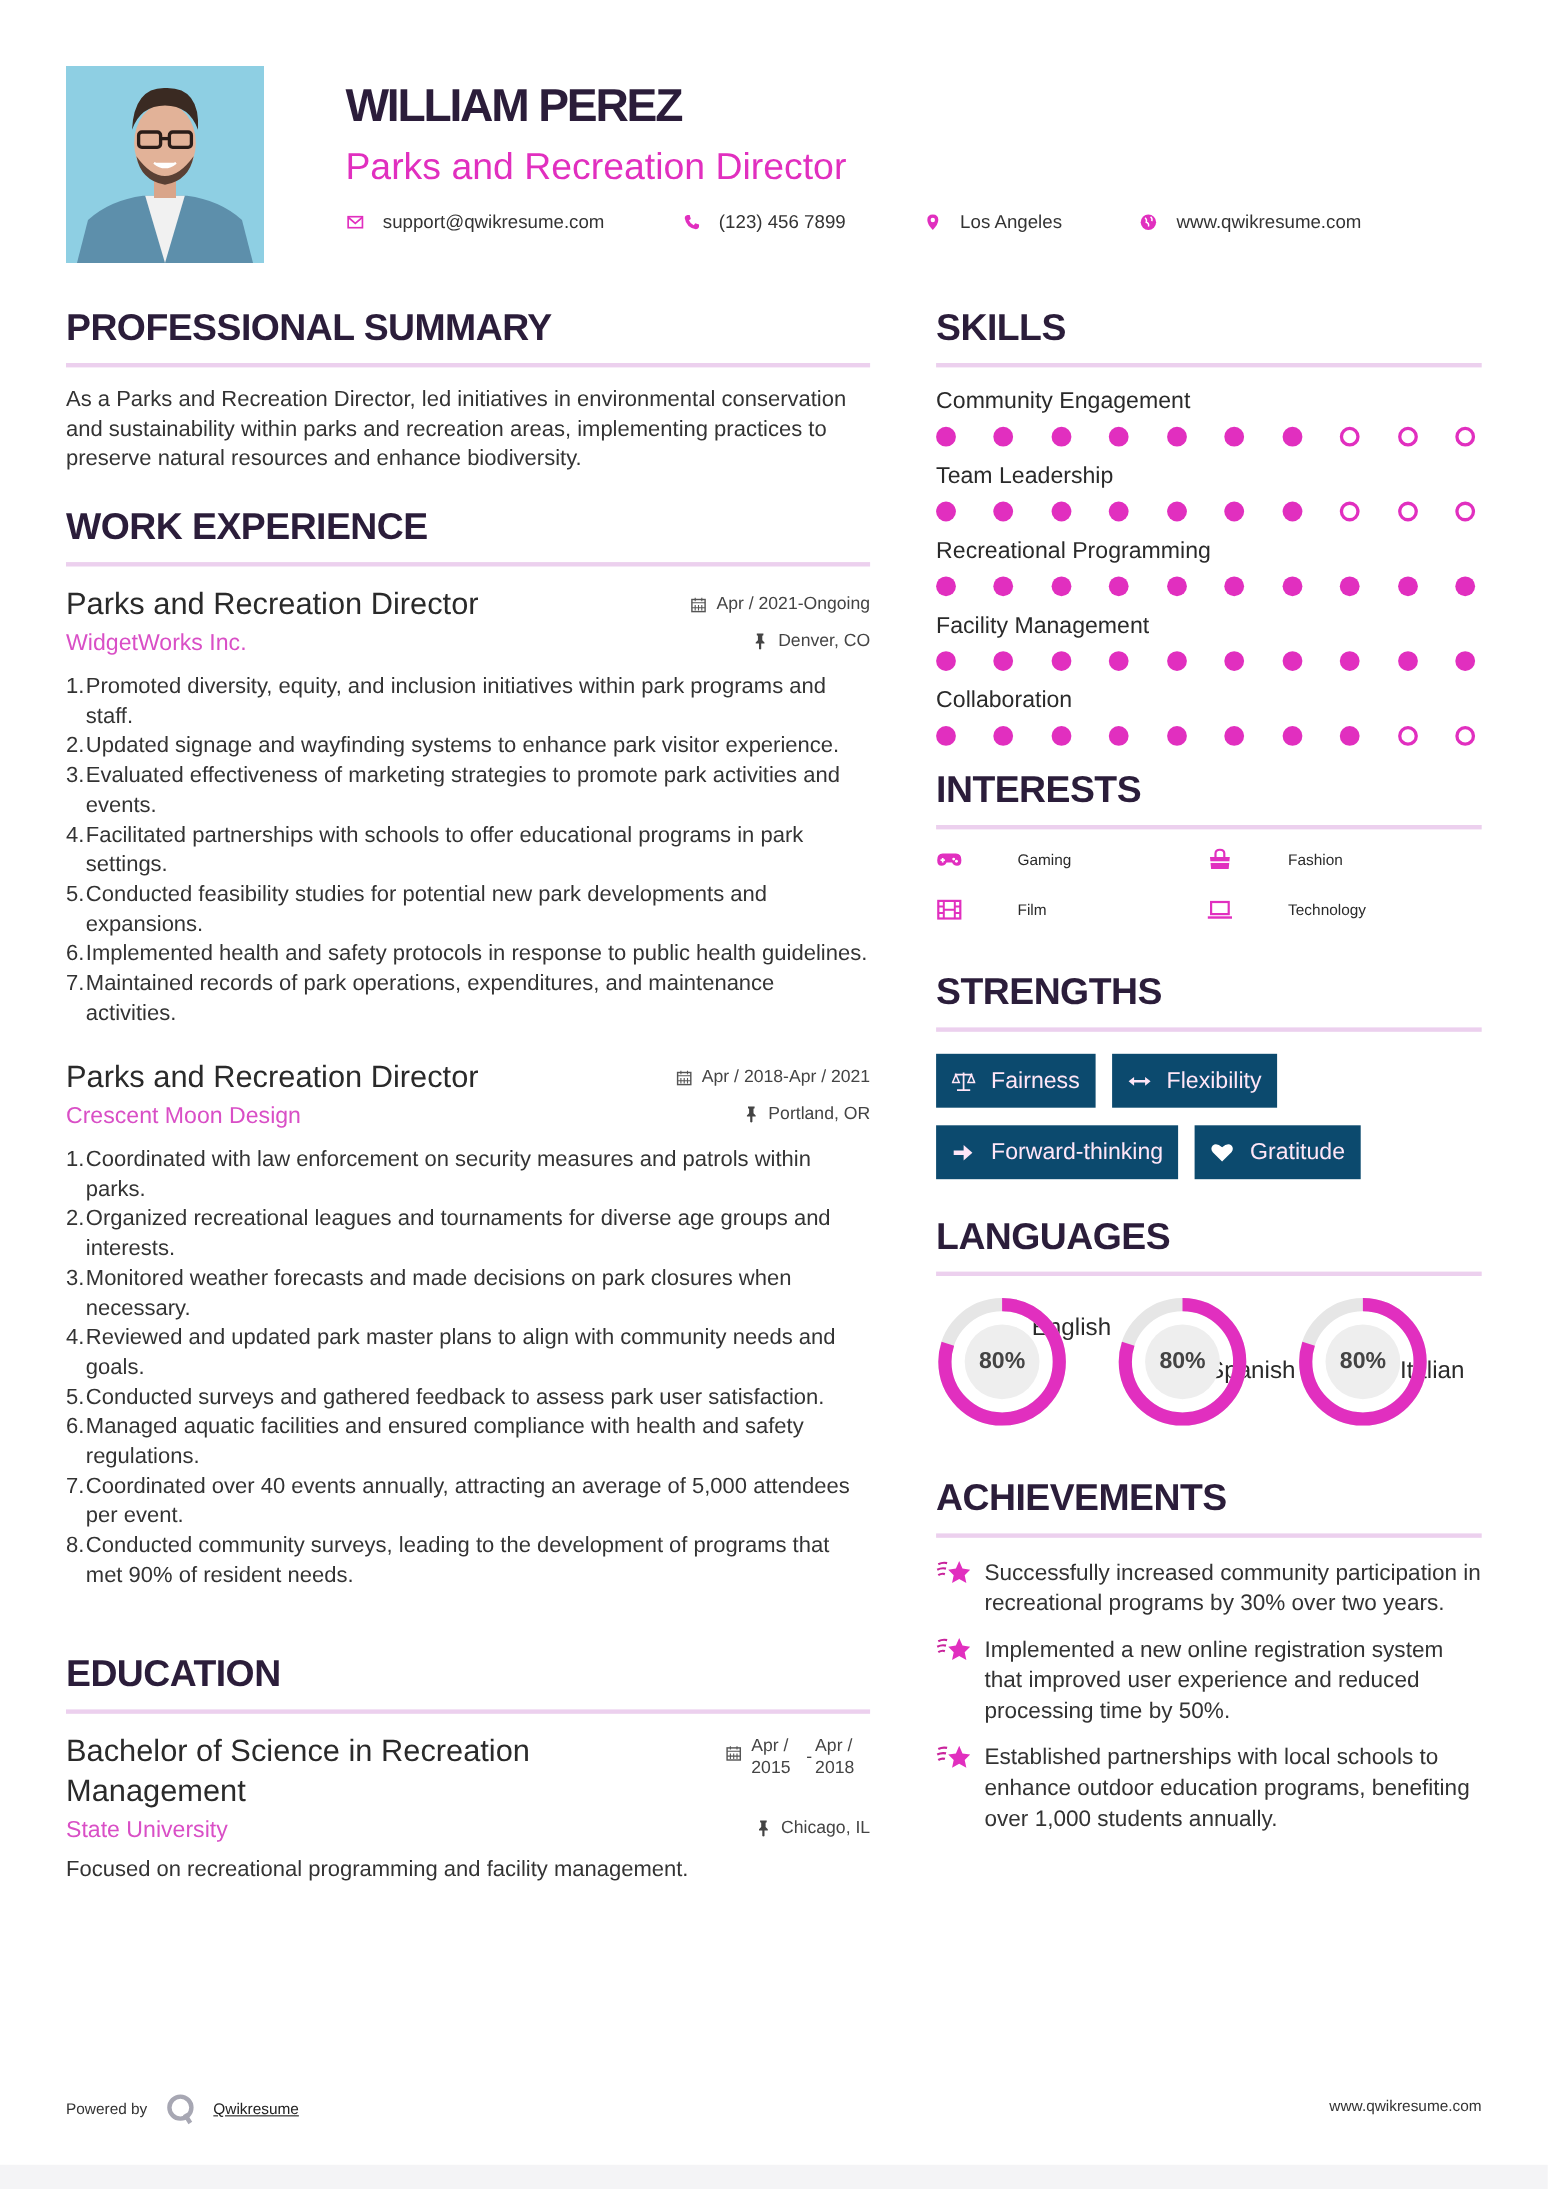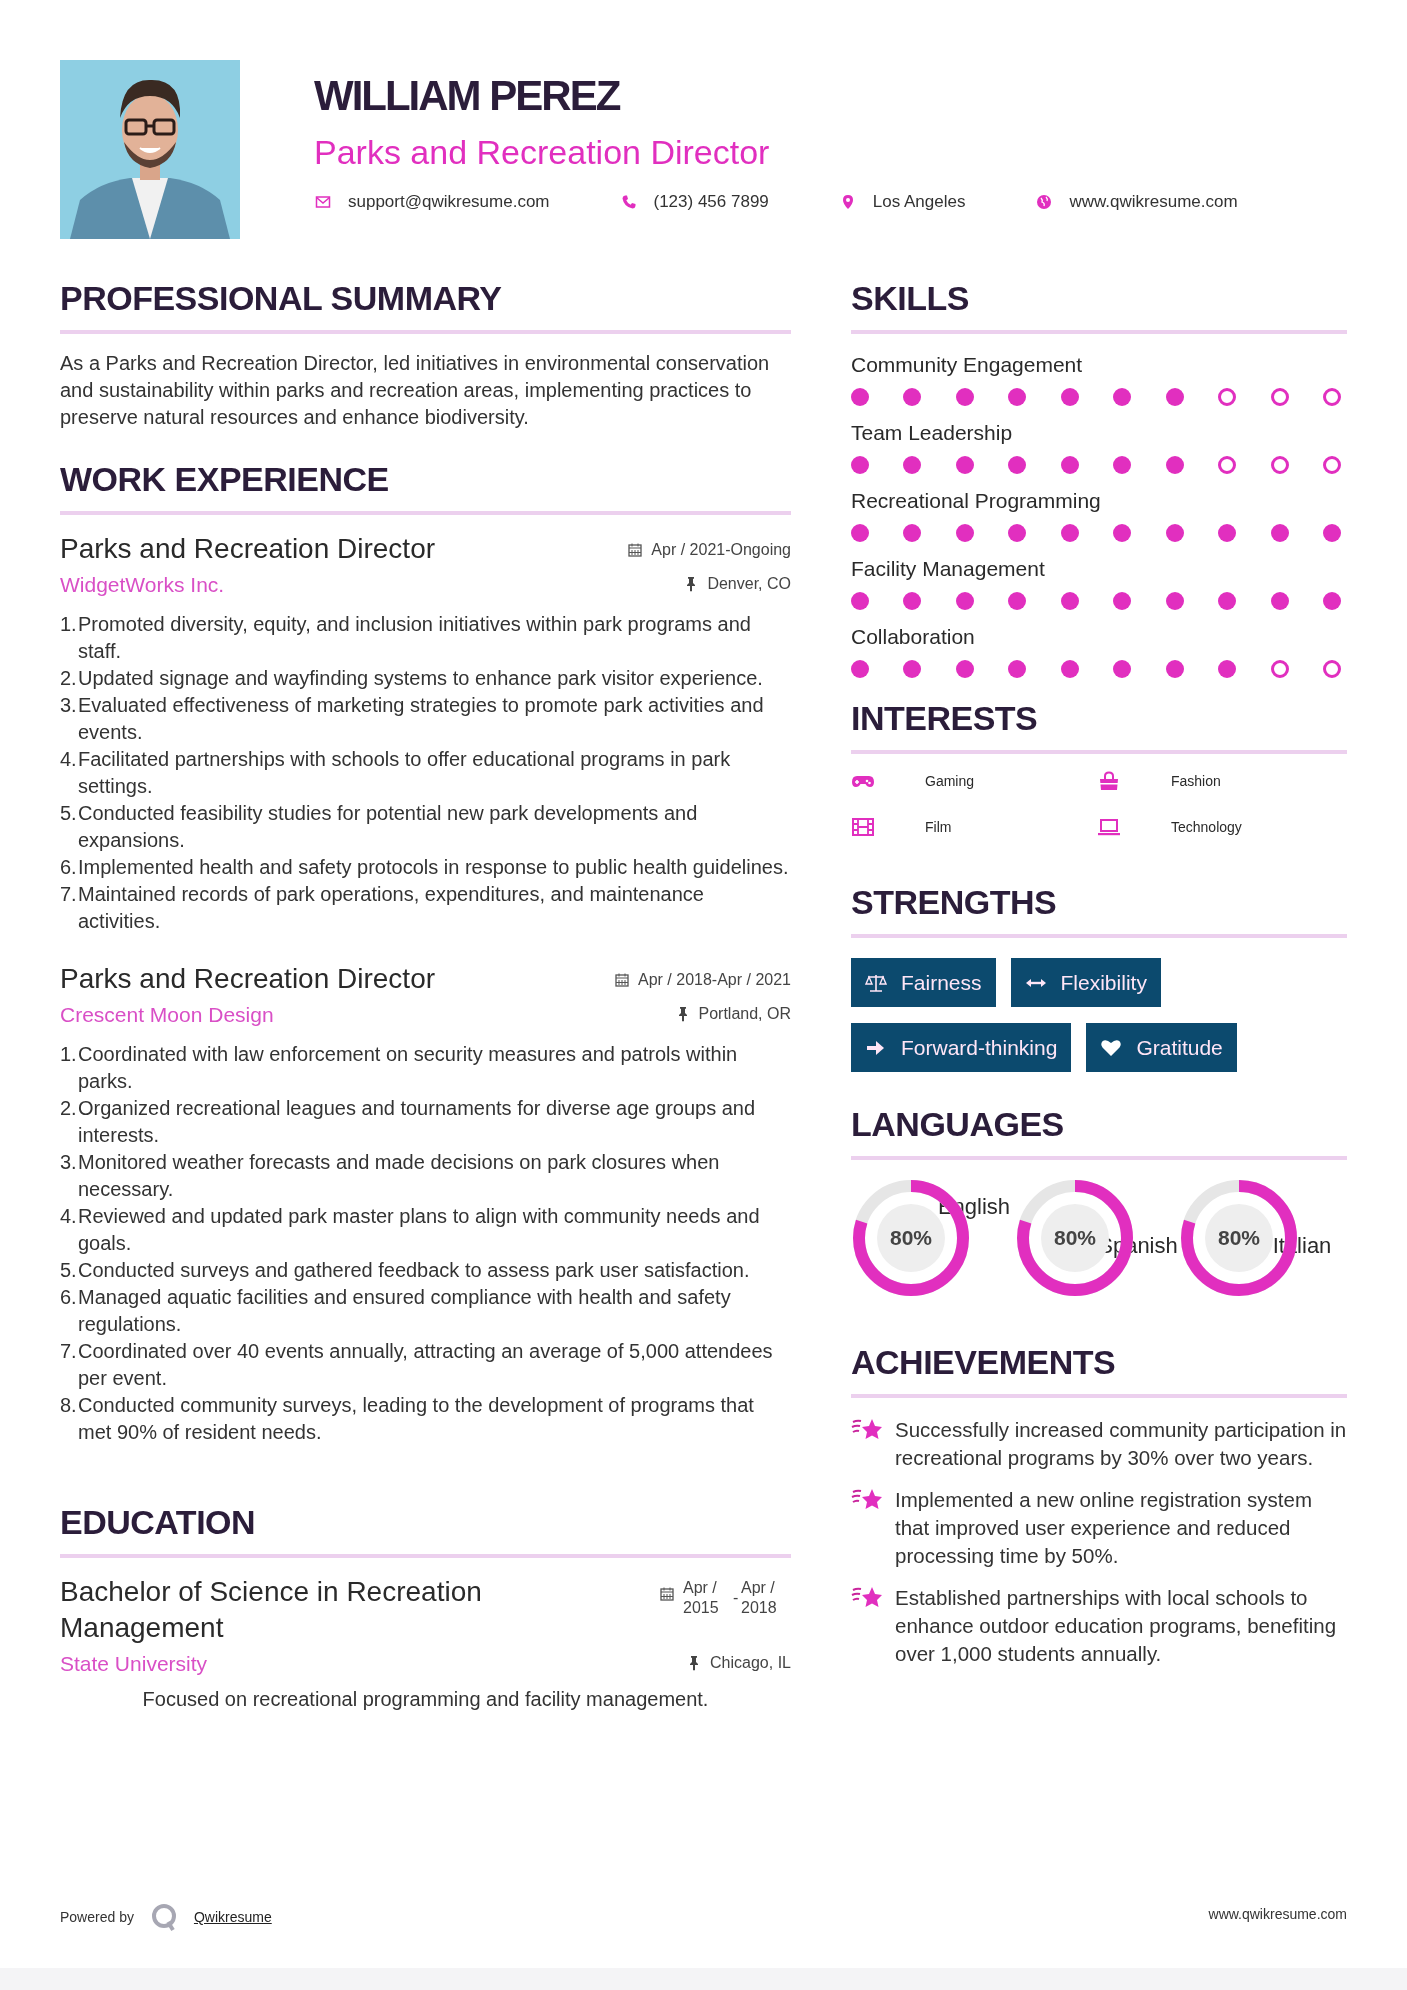--- a/index.html
+++ b/index.html
@@ -289,21 +289,21 @@
           <span class="company">State University</span>
           <span class="loc">
             <span class="mini-ico">
                 <svg viewBox="0 0 16 16">
                   <path d="M5 1 H11 V2.5 L10 3 V7 L12 9 V10 H9 V15 L8 15.5 L7 15 V10 H4 V9 L6 7 V3 L5 2.5 Z" fill="#444"></path>
                 </svg>
               </span>
             <span>Chicago, IL</span>
           </span>
         </div>
-        <p class="summary" style="margin-top:6px;text-align:center;">Focused on recreational programming and facility management.</p>
+        <p class="summary" style="margin-top:6px;">Focused on recreational programming and facility management.</p>
       </div>
     </section>
   </div>
 
   <div class="col-right">
 
     <section>
       <div class="sec-title">SKILLS</div>
       <div class="sec-rule"></div>
       <div id="skills-list">

